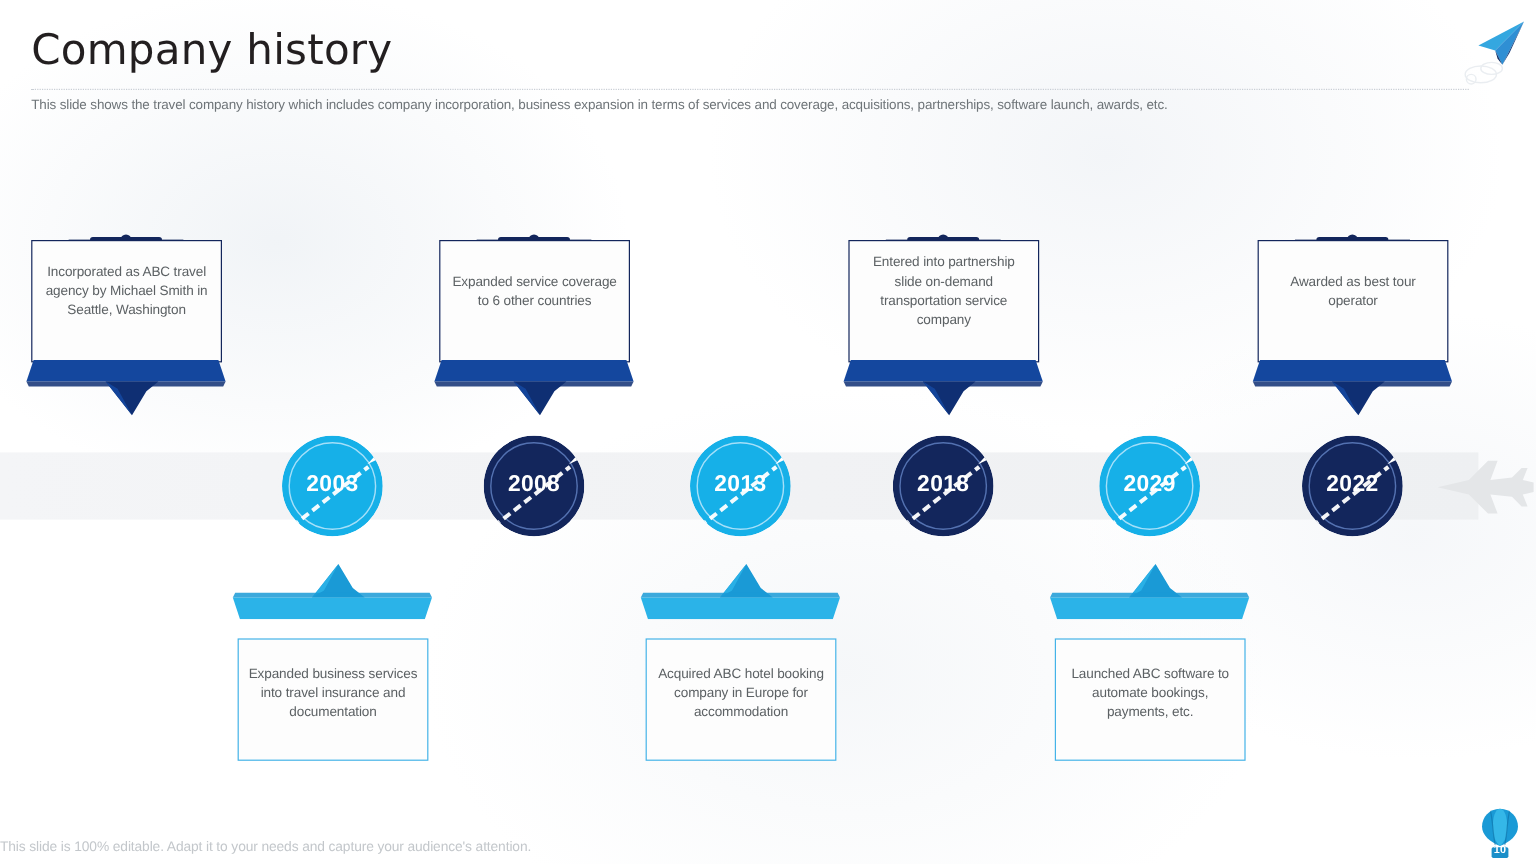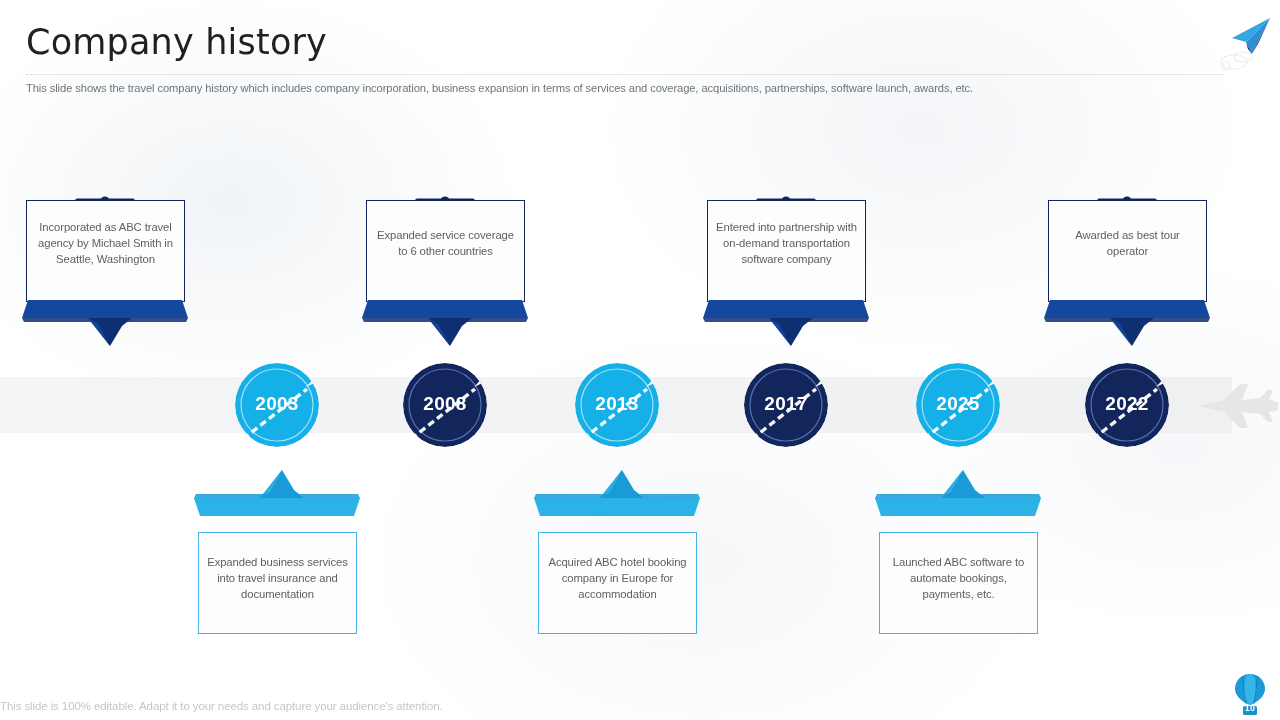--- a/index.html
+++ b/index.html
@@ -363,40 +363,40 @@
         </div>
       </div>
       <div class="milestone" style="left: 681px;">
         <div class="marker top">
   <svg viewBox="0 0 96 12" width="96" height="12">
     <line x1="0" y1="6" x2="96" y2="6" stroke="#13265c" stroke-width="1" opacity="0.75"></line>
     <rect x="18" y="3.6" width="60" height="4.8" rx="2.4" fill="#13265c"></rect>
     <circle cx="48" cy="6" r="4.6" fill="#13265c"></circle>
   </svg></div>
         <div class="card top">
-          <div class="card-text">Entered into partnership with on-demand transportation software company</div>
+          <div class="card-text">Entered into partnership slide on-demand transportation service company</div>
         </div>
         <div class="ribbon top">
     <svg viewBox="0 0 190 50" width="190" height="50">
       <polygon points="18,0 172,0 178,18 12,18" fill="#14479e"></polygon>
       <polygon points="12,18 178,18 176,22 14,22" fill="#0f2f73" opacity="0.85"></polygon>
       <polygon points="78,18 122,18 112,26 100,46" fill="#0f2f73"></polygon>
       <polygon points="78,18 100,46 88,24" fill="#14479e" opacity="0.9"></polygon>
     </svg></div>
         <div class="circle-wrap">
           <div class="circle">
   <svg class="circle-svg" viewBox="0 0 84 84" width="84" height="84">
     <circle cx="42" cy="42" r="42" fill="#13265c"></circle>
     <circle cx="42" cy="42" r="36" fill="none" stroke="#5f7fc0" stroke-width="1.2" opacity="0.85"></circle>
     <line x1="8" y1="76" x2="72" y2="26" stroke="#ffffff" stroke-width="3.4" stroke-dasharray="7 4" opacity="0.95"></line>
     <g transform="translate(68,20) rotate(-38)" fill="#ffffff">
       <path d="M0 5 L9 3.4 L13 0 L15 0.6 L13.4 3.6 L17 3 L18.6 1 L20 1.4 L19 3.8 L22 4.4 L22 6 L19 6.6 L20 9 L18.6 9.4 L17 7.4 L13.4 6.8 L15 9.8 L13 10.4 L9 7 L0 5 Z"></path>
     </g>
   </svg>
-            <div class="year">2017</div>
+            <div class="year">2018</div>
           </div>
         </div>
       </div>
       <div class="milestone" style="left: 853px;">
         <div class="marker bottom">
   <svg viewBox="0 0 96 12" width="96" height="12">
     <line x1="0" y1="6" x2="96" y2="6" stroke="#16b0e8" stroke-width="1" opacity="0.75"></line>
     <rect x="18" y="3.6" width="60" height="4.8" rx="2.4" fill="#16b0e8"></rect>
     <circle cx="48" cy="6" r="4.6" fill="#16b0e8"></circle>
   </svg></div>
@@ -413,21 +413,21 @@
         <div class="circle-wrap">
           <div class="circle">
   <svg class="circle-svg" viewBox="0 0 84 84" width="84" height="84">
     <circle cx="42" cy="42" r="42" fill="#16b0e8"></circle>
     <circle cx="42" cy="42" r="36" fill="none" stroke="#bde8fb" stroke-width="1.2" opacity="0.85"></circle>
     <line x1="8" y1="76" x2="72" y2="26" stroke="#ffffff" stroke-width="3.4" stroke-dasharray="7 4" opacity="0.95"></line>
     <g transform="translate(68,20) rotate(-38)" fill="#ffffff">
       <path d="M0 5 L9 3.4 L13 0 L15 0.6 L13.4 3.6 L17 3 L18.6 1 L20 1.4 L19 3.8 L22 4.4 L22 6 L19 6.6 L20 9 L18.6 9.4 L17 7.4 L13.4 6.8 L15 9.8 L13 10.4 L9 7 L0 5 Z"></path>
     </g>
   </svg>
-            <div class="year">2025</div>
+            <div class="year">2029</div>
           </div>
         </div>
       </div>
       <div class="milestone" style="left: 1022px;">
         <div class="marker top">
   <svg viewBox="0 0 96 12" width="96" height="12">
     <line x1="0" y1="6" x2="96" y2="6" stroke="#13265c" stroke-width="1" opacity="0.75"></line>
     <rect x="18" y="3.6" width="60" height="4.8" rx="2.4" fill="#13265c"></rect>
     <circle cx="48" cy="6" r="4.6" fill="#13265c"></circle>
   </svg></div>

